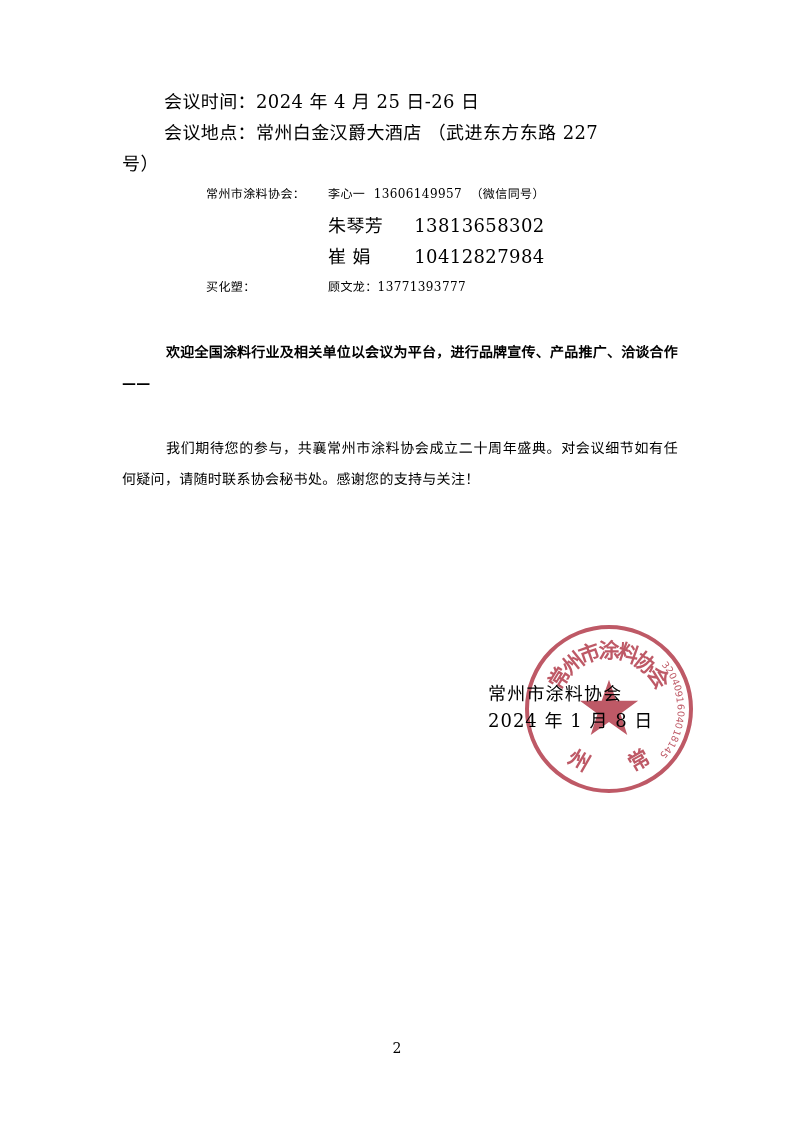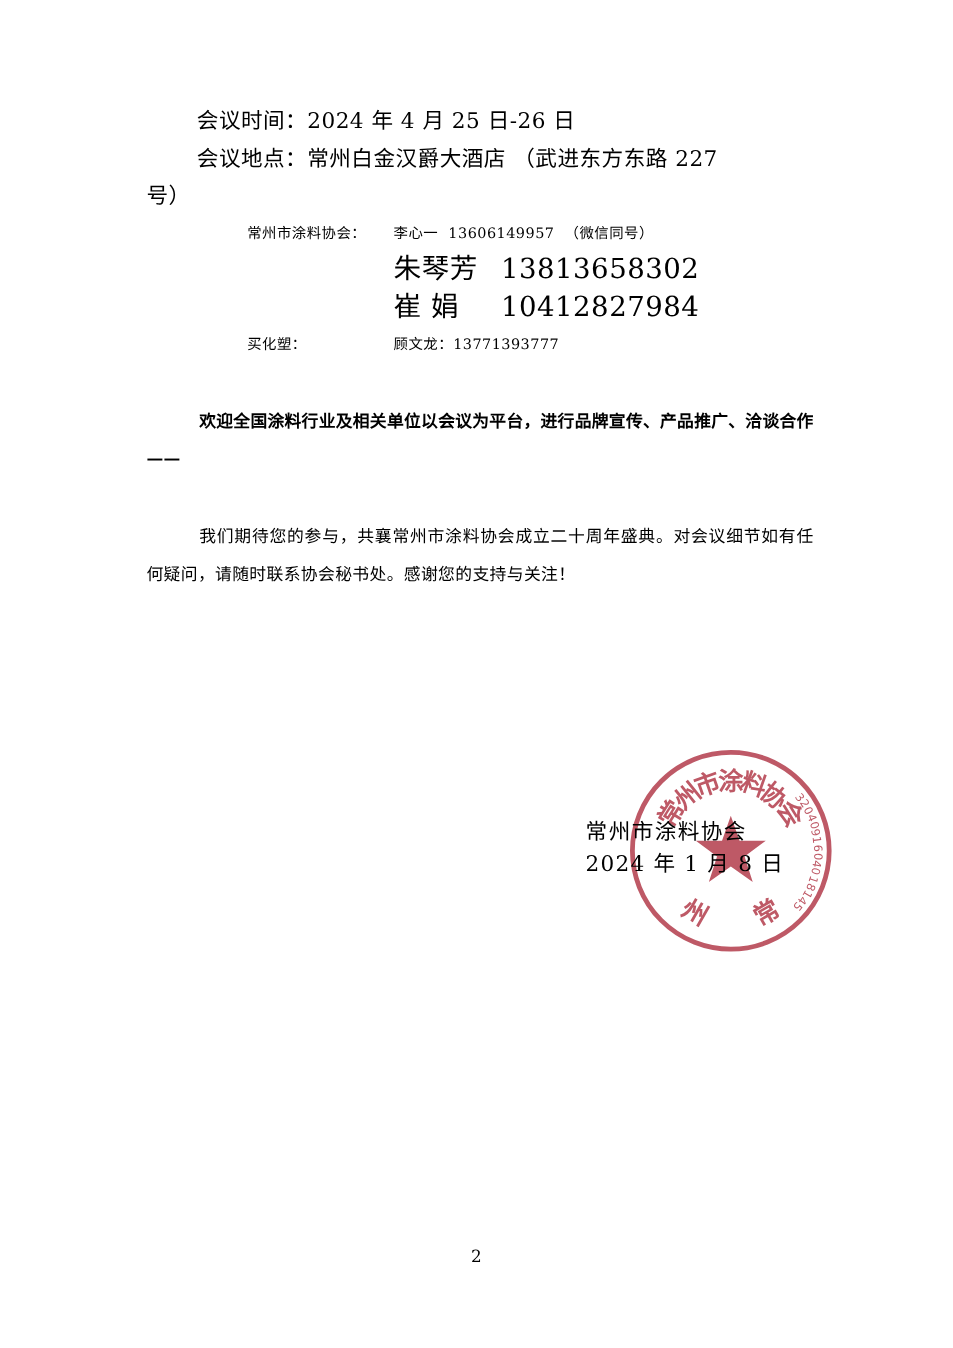--- a/index.html
+++ b/index.html
@@ -56,21 +56,21 @@
     white-space: normal;
   }
 
   .line .tail {
     display: block;
     text-indent: 0;
   }
 
   
   .contact-sub {
-    font-size: 23px;
+    font-size: 18px;
     line-height: 31px;
     margin: 0;
     padding-left: 206px;
     letter-spacing: 0.4px;
     white-space: nowrap;
   }
   .contact-sub .nm {
     display: inline-block;
     min-width: 74px;
   }

